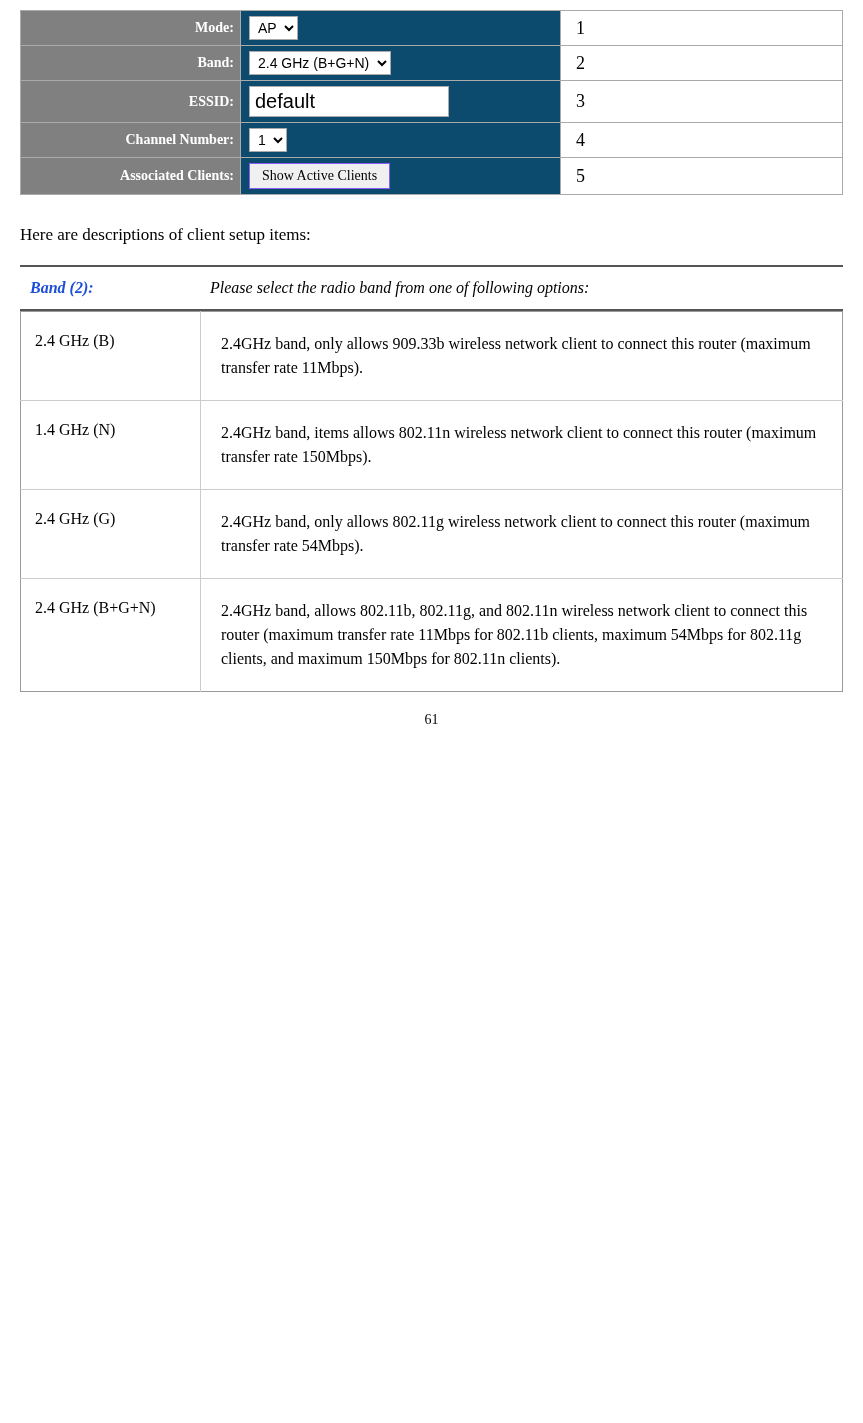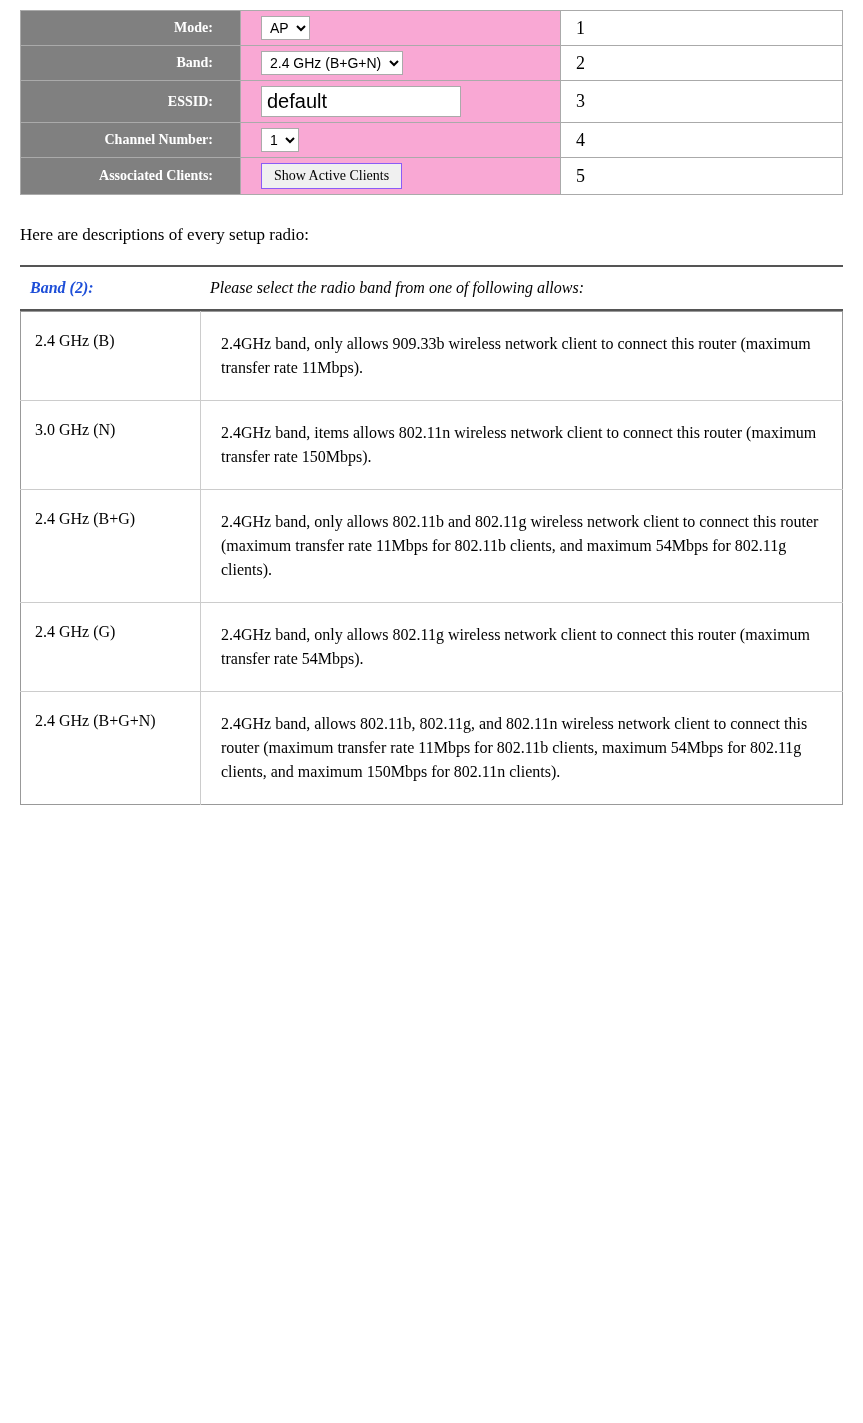--- a/index.html
+++ b/index.html
@@ -34,28 +34,28 @@
 
     .settings-table tr {
       border: 1px solid #aaaaaa;
     }
 
     .settings-table td.label-cell {
       background-color: #808080;
       color: #ffffff;
       font-weight: bold;
       text-align: right;
-      padding: 6px 27px;
+      padding: 6px 6px;
       width: 220px;
       font-size: 14px;
     }
 
     .settings-table td.value-cell {
-      background-color: #f9a8d4;
-      padding: 5px 20px;
+      background-color: #0c4a6e;
+      padding: 5px 8px;
       width: 320px;
       border-left: 1px solid #aaaaaa;
       border-right: 1px solid #aaaaaa;
     }
 
     .settings-table td.number-cell {
       background-color: #ffffff;
       padding: 5px 15px;
       font-size: 18px;
       font-weight: normal;
@@ -198,52 +198,49 @@
           <td class="number-cell">4</td>
         </tr>
         <tr>
           <td class="label-cell">Associated Clients:</td>
           <td class="value-cell"><button class="show-clients-btn">Show Active Clients</button></td>
           <td class="number-cell">5</td>
         </tr>
       </tbody>
   </table>
 
-  <p class="description-intro">Here are descriptions of every setup radio:</p>
+  <p class="description-intro">Here are descriptions of client setup items:</p>
 
   <hr class="divider">
 
   <table class="band-desc-table">
     <tbody>
       <tr class="header-row">
         <td class="band-label">Band (2):</td>
-        <td class="band-description">Please select the radio band from one of following allows:</td>
+        <td class="band-description">Please select the radio band from one of following options:</td>
       </tr>
     </tbody>
   </table>
 
   <table class="band-options-table">
     <tbody id="band-options-tbody">
     <tr>
           <td class="option-name">2.4 GHz (B)</td>
           <td class="option-desc">2.4GHz band, only allows 909.33b wireless network client to connect this router (maximum transfer rate 11Mbps).</td>
         </tr>
         <tr>
-          <td class="option-name">3.0 GHz (N)</td>
+          <td class="option-name">1.4 GHz (N)</td>
           <td class="option-desc">2.4GHz band, items allows 802.11n wireless network client to connect this router (maximum transfer rate 150Mbps).</td>
-        </tr>
-        <tr>
-          <td class="option-name">2.4 GHz (B+G)</td>
-          <td class="option-desc">2.4GHz band, only allows 802.11b and 802.11g wireless network client to connect this router (maximum transfer rate 11Mbps for 802.11b clients, and maximum 54Mbps for 802.11g clients).</td>
         </tr>
         <tr>
           <td class="option-name">2.4 GHz (G)</td>
           <td class="option-desc">2.4GHz band, only allows 802.11g wireless network client to connect this router (maximum transfer rate 54Mbps).</td>
         </tr>
         <tr>
           <td class="option-name">2.4 GHz (B+G+N)</td>
           <td class="option-desc">2.4GHz band, allows 802.11b, 802.11g, and 802.11n wireless network client to connect this router (maximum transfer rate 11Mbps for 802.11b clients, maximum 54Mbps for 802.11g clients, and maximum 150Mbps for 802.11n clients).</td>
         </tr>
       </tbody>
   </table>
 
+  <div class="page-number">61</div>
 
 </div>
 
 </body></html>

